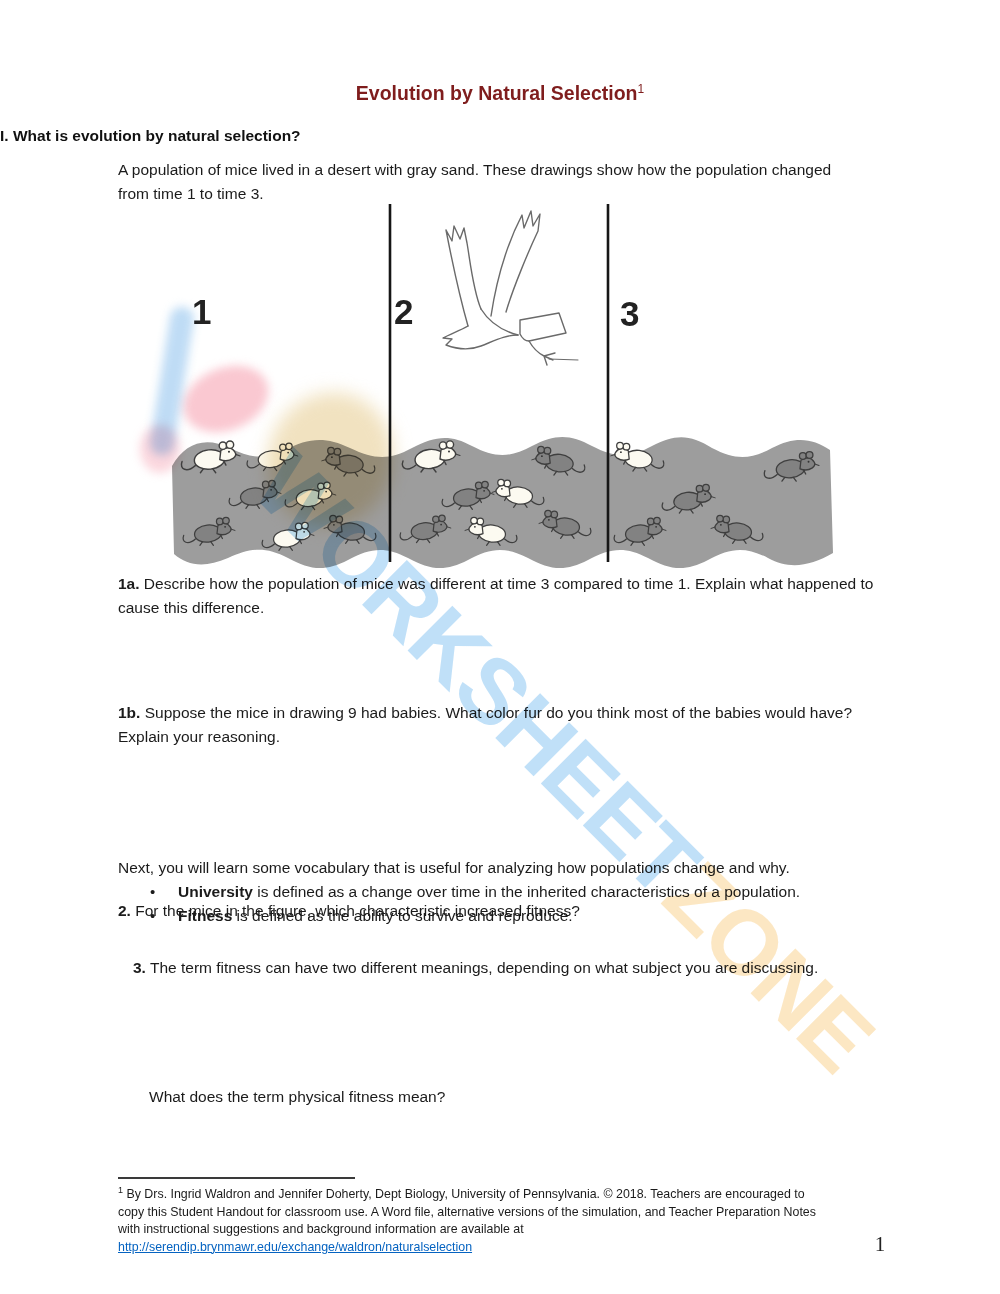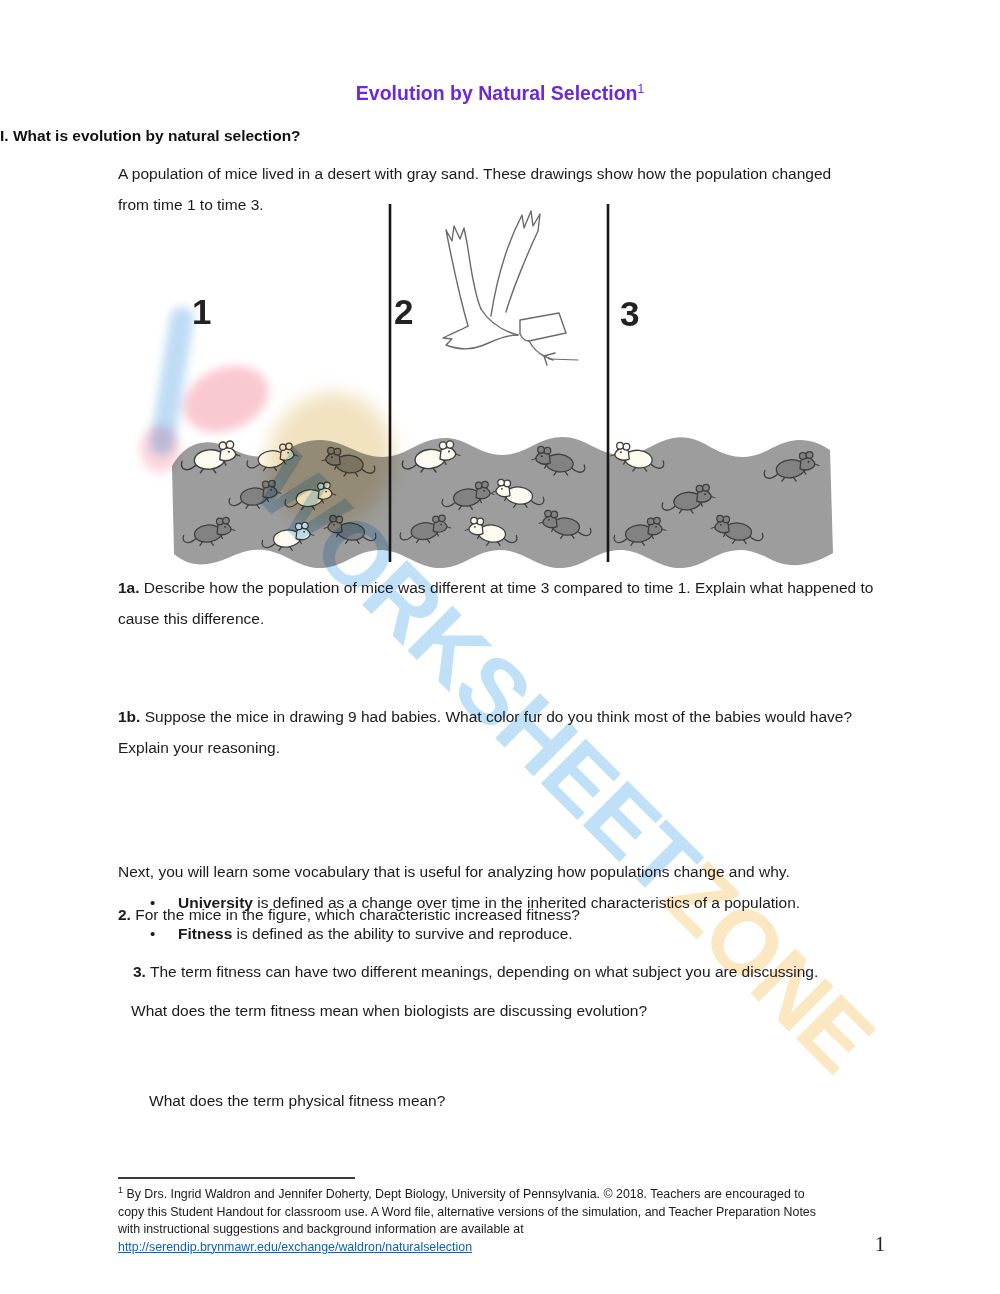--- a/index.html
+++ b/index.html
@@ -9,29 +9,29 @@
     height:1294px;
     background:#ffffff;
     font-family:"Liberation Sans", sans-serif;
     color:#1b1b1b;
     overflow:hidden;
   }
   
   .abs{position:absolute;}
   .title{
     top:82px;left:0;width:1000px;text-align:center;
-    font-size:19.5px;font-weight:700;color:#6d28d9;
+    font-size:19.5px;font-weight:700;color:#7f1d1d;
   }
   .title sup{font-size:12px;font-weight:400;vertical-align:super;line-height:0;}
   .heading{
     top:127px;left:0;width:1000px;text-align:left;
     font-size:15.5px;font-weight:700;color:#111;
   }
   .body-text{
-    font-size:15.5px;line-height:31px;color:#1b1b1b;
+    font-size:15.5px;line-height:24px;color:#1b1b1b;
   }
   .intro{top:158px;left:118px;width:745px;}
   .q1a{top:572px;left:118px;width:760px;}
   .q1b{top:701px;left:118px;width:745px;}
   .vocab{top:856px;left:118px;width:770px;}
   .bullet-row{display:flex;padding-left:32px;}
   .bullet-dot{width:28px;font-size:15px;}
   .q2{top:899px;left:118px;width:760px;}
   .q3{top:956px;left:118px;width:790px;margin-left:15px;}
   .q3a{top:995px;left:131px;width:760px;}
@@ -178,21 +178,20 @@
     <div class="bullet-row">
       <span class="bullet-dot">•</span>
       <span><b>Fitness</b><span> is defined as the ability to survive and reproduce.</span></span>
     </div>
   </div>
 
   <div class="abs body-text q2"><b>2.</b><span> For the mice in the figure, which characteristic increased fitness?</span></div>
 
   <div class="abs body-text q3"><b>3.</b><span> The term fitness can have two different meanings, depending on what subject you are discussing.</span></div>
 
-  <div class="abs body-text q3a">What does the term fitness mean when biologists are discussing evolution?</div>
 
   <div class="abs body-text q3b">What does the term physical fitness mean?</div>
 
   <div class="abs footnote-sep"></div>
   <div class="abs footnote"><sup>1</sup><span> By Drs. Ingrid Waldron and Jennifer Doherty, Dept Biology, University of Pennsylvania. © 2018. Teachers are encouraged to copy this Student Handout for classroom use.  A Word file, alternative versions of the simulation, and Teacher Preparation Notes with instructional suggestions and background information are available at </span><a>http://serendip.brynmawr.edu/exchange/waldron/naturalselection</a></div>
 
   <div class="abs page-number">1</div>
 
 </div>
 

